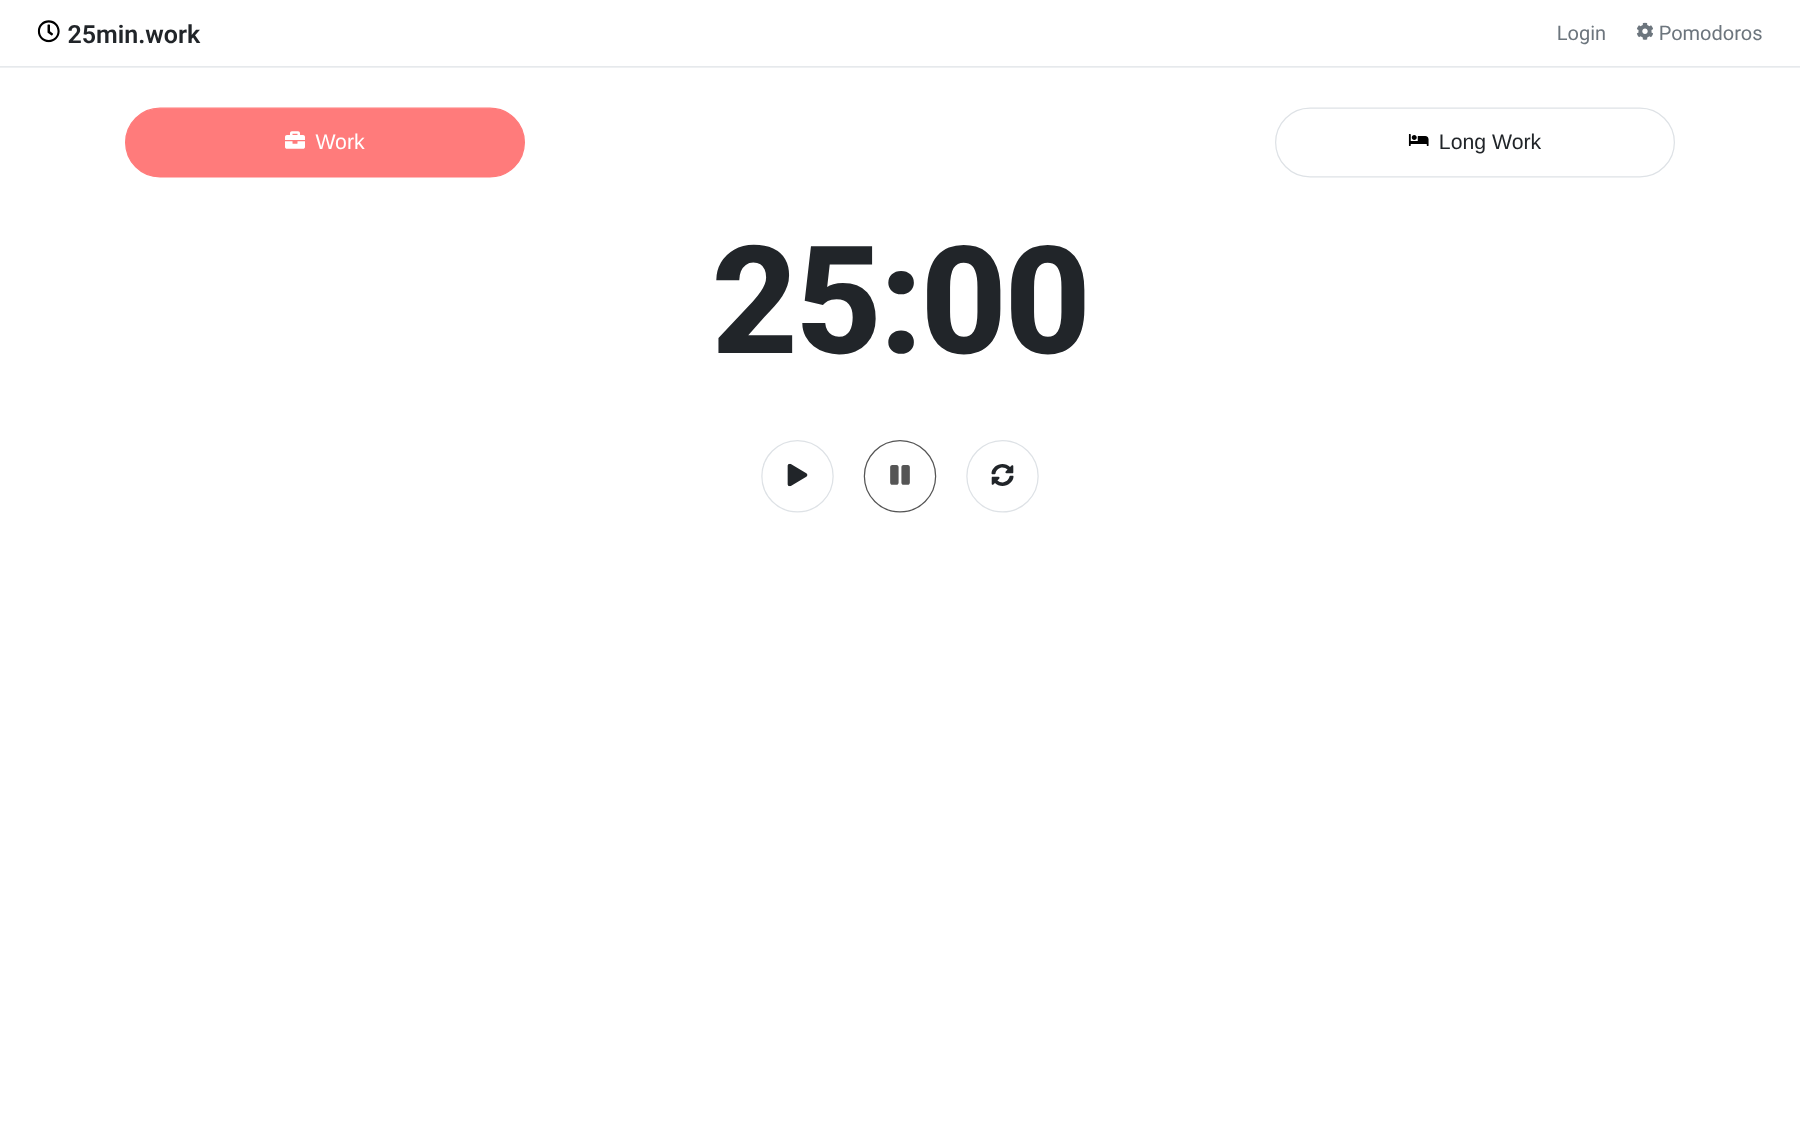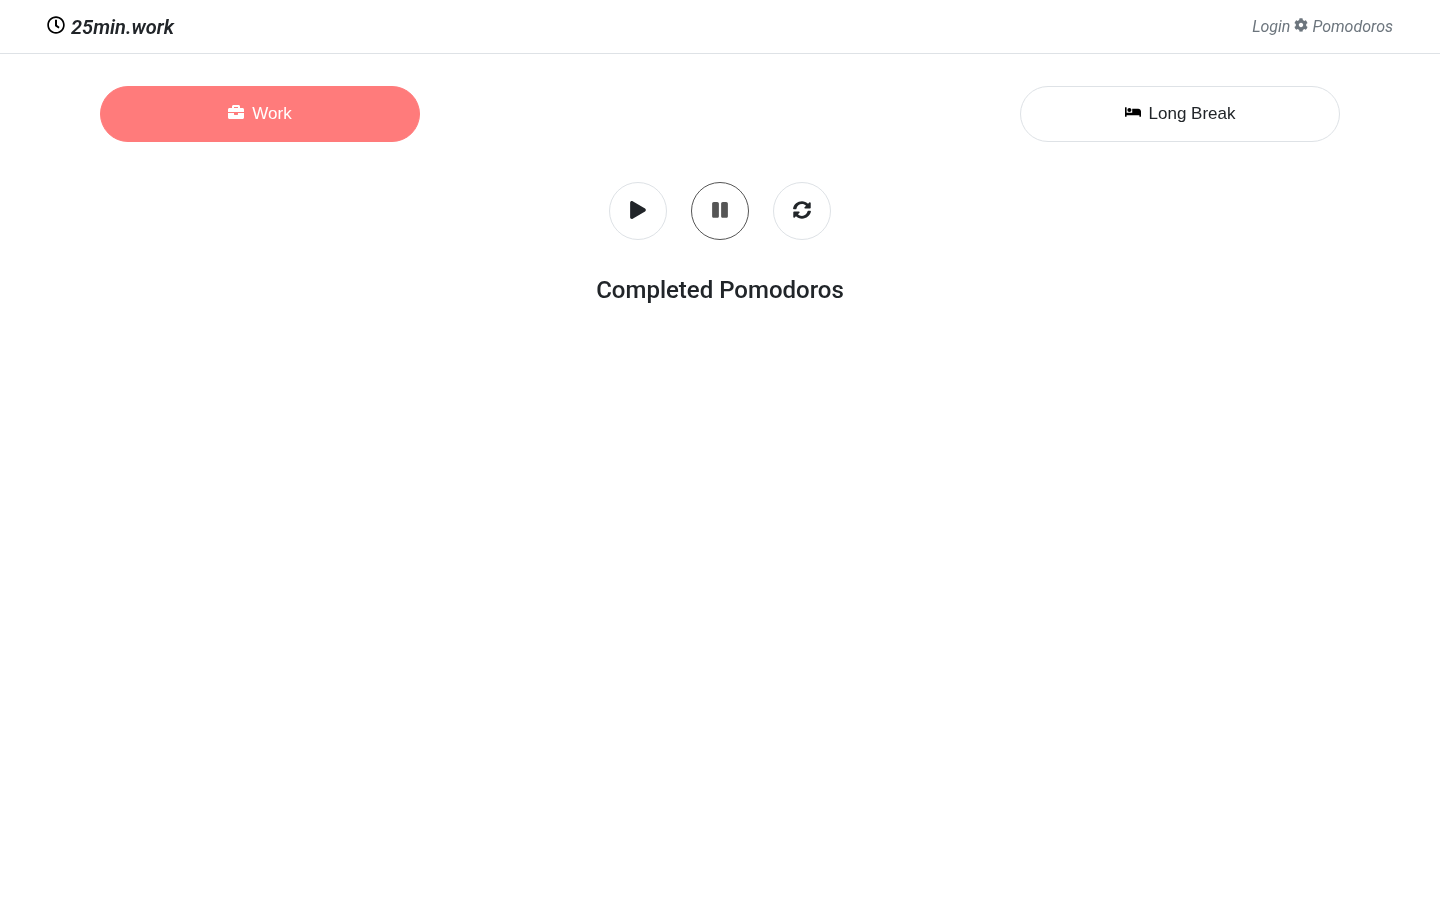--- a/index.html
+++ b/index.html
@@ -9,38 +9,37 @@
     color: #212529;
     width: 1440px;
     height: 900px;
     overflow: hidden;
   }
   .navbar {
     height: 54px;
     display: flex;
     align-items: center;
     justify-content: space-between;
-    padding: 0 47px;
+    padding: 0 30px;
     border-bottom: 1px solid #dee2e6;
     background: #fff;
-    font-style: italic;
   }
   .brand {
     display: flex;
     align-items: center;
     font-size: 20px;
     font-weight: 600;
     color: #212529;
     gap: 6px;
   }
   .brand svg { width: 18px; height: 18px; }
   .nav-right {
     display: flex;
     align-items: flex-start;
-    gap: 4px;
+    gap: 24px;
   }
   .nav-link {
     color: #6c757d;
     font-size: 16px;
     cursor: pointer;
     display: flex;
     align-items: center;
     gap: 4px;
   }
   .nav-link svg { width: 14px; height: 14px; fill: #6c757d; }
@@ -154,24 +153,25 @@
           </svg>
       </span>
       <span>Work</span>
     </button>
     <button class="mode-btn">
       <span>
         <svg viewBox="0 0 640 512">
             <path d="M176 256c44.1 0 80-35.9 80-80s-35.9-80-80-80-80 35.9-80 80 35.9 80 80 80zm352-128H304c-8.8 0-16 7.2-16 16v144H64V80c0-8.8-7.2-16-16-16H16C7.2 64 0 71.2 0 80v352c0 8.8 7.2 16 16 16h32c8.8 0 16-7.2 16-16v-48h512v48c0 8.8 7.2 16 16 16h32c8.8 0 16-7.2 16-16V240c0-61.9-50.1-112-112-112z"></path>
           </svg>
       </span>
-      <span>Long Break</span>
+      <span>Long Work</span>
     </button>
   </div>
 
+  <div class="timer">25:00</div>
 
   <div class="controls">
     <button class="ctl-btn">
       <span>
         <svg viewBox="0 0 448 512">
             <path d="M424.4 214.7L72.4 6.6C43.8-10.3 0 6.1 0 47.9V464c0 37.5 40.7 60.1 72.4 41.3l352-208c31.4-18.5 31.5-64.1 0-82.6z"></path>
           </svg>
       </span>
     </button>
     <button class="ctl-btn active">
@@ -183,14 +183,13 @@
     </button>
     <button class="ctl-btn">
       <span>
         <svg viewBox="0 0 512 512">
             <path d="M370.7 133.3C339.5 104 298.9 88 256 88c-77.5 0-144.2 55.2-158.8 131.1-2 10.4-11 17.9-21.6 17.9H24c-13.8 0-24.6-12.5-22.3-26.1C22.4 97.2 128.9 8 256 8c66.4 0 126.8 26.1 171.3 68.7L463 41c15.1-15.1 41-4.4 41 17v134c0 13.3-10.7 24-24 24H346c-21.4 0-32.1-25.9-17-41l41.7-41.7zM32 296h134c21.4 0 32.1 25.9 17 41l-41.7 41.7C172.5 408 213.1 424 256 424c77.5 0 144.2-55.2 158.8-131.1 2-10.4 11-17.9 21.6-17.9H488c13.8 0 24.6 12.5 22.3 26.1C489.6 414.8 383.1 504 256 504c-66.4 0-126.8-26.1-171.3-68.7L49 471c-15.1 15.1-41 4.4-41-17V320c0-13.3 10.7-24 24-24z"></path>
           </svg>
       </span>
     </button>
   </div>
 
-  <div class="completed">Completed Pomodoros</div>
 </div>
 
 </body></html>

